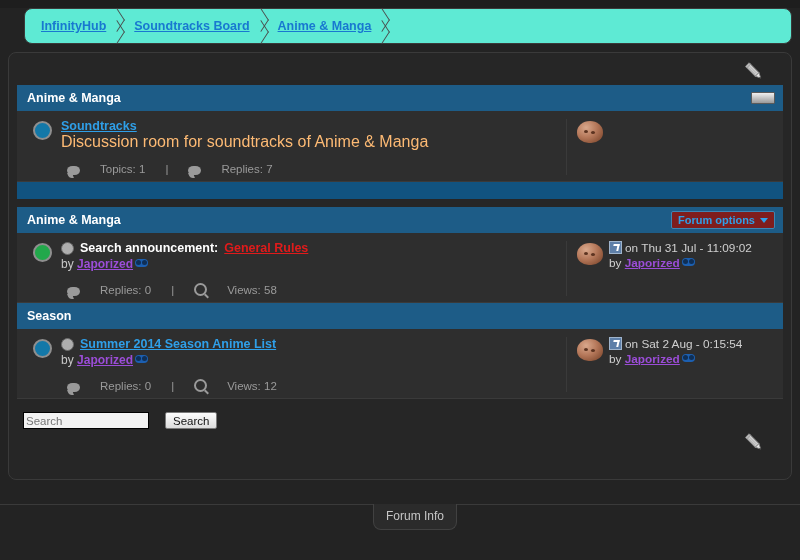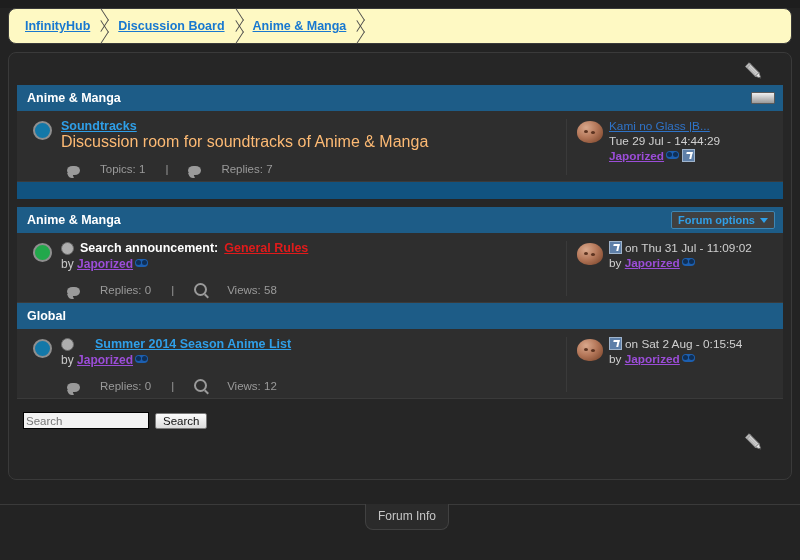--- a/index.html
+++ b/index.html
@@ -19,25 +19,25 @@
     width: 800px;
     height: 560px;
     position: relative;
     background: #232323;
     box-sizing: border-box;
     padding: 0;
   }
 
   
   .breadcrumb-bar {
-    margin: 8px 8px 0 8px;
+    margin: 8px 8px 0 24px;
     height: 36px;
     border: 1px solid #3a3a3a;
     border-radius: 8px;
-    background: #fef9c3;
+    background: #5eead4;
     display: flex;
     align-items: flex-start;
     padding-left: 6px;
     box-sizing: border-box;
   }
   .crumb {
     position: relative;
     display: flex;
     align-items: center;
     height: 34px;
@@ -121,21 +121,21 @@
     background: #1d5c87;
   }
   .collapse-btn {
     width: 22px;
     height: 10px;
     background: linear-gradient(#f0f0f0, #9a9a9a);
     border: 1px solid #5b5b5b;
     border-radius: 1px;
   }
   .forum-options {
-    background: #404040;
+    background: #7f1d1d;
     border: 1px solid #3d86b4;
     color: #2f9fe8;
     font-size: 11px;
     font-weight: bold;
     padding: 2px 6px;
     display: flex;
     align-items: center;
     gap: 5px;
     border-radius: 2px;
   }
@@ -247,21 +247,21 @@
   .topic-state-icon {
     width: 11px; height: 11px;
     border-radius: 50%;
     background: #aeaeae;
     border: 1px solid #6c6c6c;
     display:inline-block;
     flex: none;
   }
   .ann-label { color:#ffffff; font-weight:bold; }
   .ann-title { color:#e01b1b; font-weight:bold; }
-  .topic-title { color:#2f9fe8; font-weight:bold;margin-left:15px; }
+  .topic-title { color:#2f9fe8; font-weight:bold; }
   .byline {
     font-size: 12px;
     color: #c8c8c8;
     margin-bottom: 12px;
   }
   .user {
     color: #9b4dd8;
     font-weight: bold;
   }
   .onl-badge {
@@ -338,22 +338,21 @@
   }
 
   .blue-strip {
     background: #115380;
     height: 17px;
   }
 
   
   .search-bar {
     display: flex;
-    align-items: center;
-    gap: 6px;
+    gap: 16px;
     padding: 5px 0 0 6px;
   }
   .search-input {
     width: 120px;
     height: 15px;
     background: #f2f2f2;
     border: 1px solid #000000;
     color: #1a1a1a;
     font-size: 11.5px;
     font-family: "Liberation Sans", sans-serif;
@@ -375,39 +374,39 @@
     position: absolute;
     left: 0;
     top: 496px;
     width: 800px;
     height: 64px;
     border-top: 1px solid #3a3a3a;
     box-sizing: border-box;
   }
   .footer-tab {
     position: absolute;
-    left: 365px;
+    left: 373px;
     top: -1px;
     background: #2b2b2b;
     border: 1px solid #414141;
     border-top: none;
     border-radius: 0 0 8px 8px;
     padding: 5px 12px 6px 12px;
     font-size: 12px;
     color: #c6c6c6;
   }
 </style>
 </head>
 <body>
 
 <div class="page">
 
   <div class="breadcrumb-bar">
     <a class="crumb" href="#">InfinityHub</a>
-    <a class="crumb" href="#">Discussion Board</a>
+    <a class="crumb" href="#">Soundtracks Board</a>
     <a class="crumb" href="#">Anime &amp; Manga</a>
   </div>
 
   <div class="main-panel">
 
     <div class="pencil-row">
       <span class="pencil">
         <svg width="22" height="22" viewBox="0 0 22 22">
           <g transform="rotate(-45 11 11)">
             <rect x="9" y="2" width="5" height="13" fill="#d8d8d8" stroke="#8a8a8a" stroke-width="1"></rect>
@@ -437,26 +436,20 @@
           <div class="stats">
             <span class="speech"></span>
             <span>Topics: 1</span>
             <span>|</span>
             <span class="speech"></span>
             <span>Replies: 7</span>
           </div>
         </div>
         <div class="col-last">
           <span class="avatar"></span>
-          <span class="lastpost-text">
-            <a class="lp-title" href="#">Kami no Glass |B...</a>
-            <span>Tue 29 Jul - 14:44:29</span><br>
-            <a class="user" href="#">Japorized</a><span class="onl-badge"></span>
-            <span class="goto-icon"></span>
-          </span>
         </div>
       </div>
 
       <div class="blue-strip"></div>
     </div>
 
     <div class="block">
       <div class="block-header">
         <span>Anime &amp; Manga</span>
         <span class="forum-options">
@@ -491,21 +484,21 @@
           <span class="avatar"></span>
           <span class="lastpost-text">
             <span class="goto-icon"></span><span>on Thu 31 Jul - 11:09:02</span><br>
             <span>by</span>
             <a class="user" href="#">Japorized</a><span class="onl-badge"></span>
           </span>
         </div>
       </div>
 
       <div class="block-header sub">
-        <span>Global</span>
+        <span>Season</span>
       </div>
 
       <div class="row topicrow">
         <div class="col-icon">
           <span class="dot blue"></span>
         </div>
         <div class="col-main">
           <div class="topic-line">
             <span class="topic-state-icon"></span>
             <a class="topic-title" href="#">Summer 2014 Season Anime List</a>

